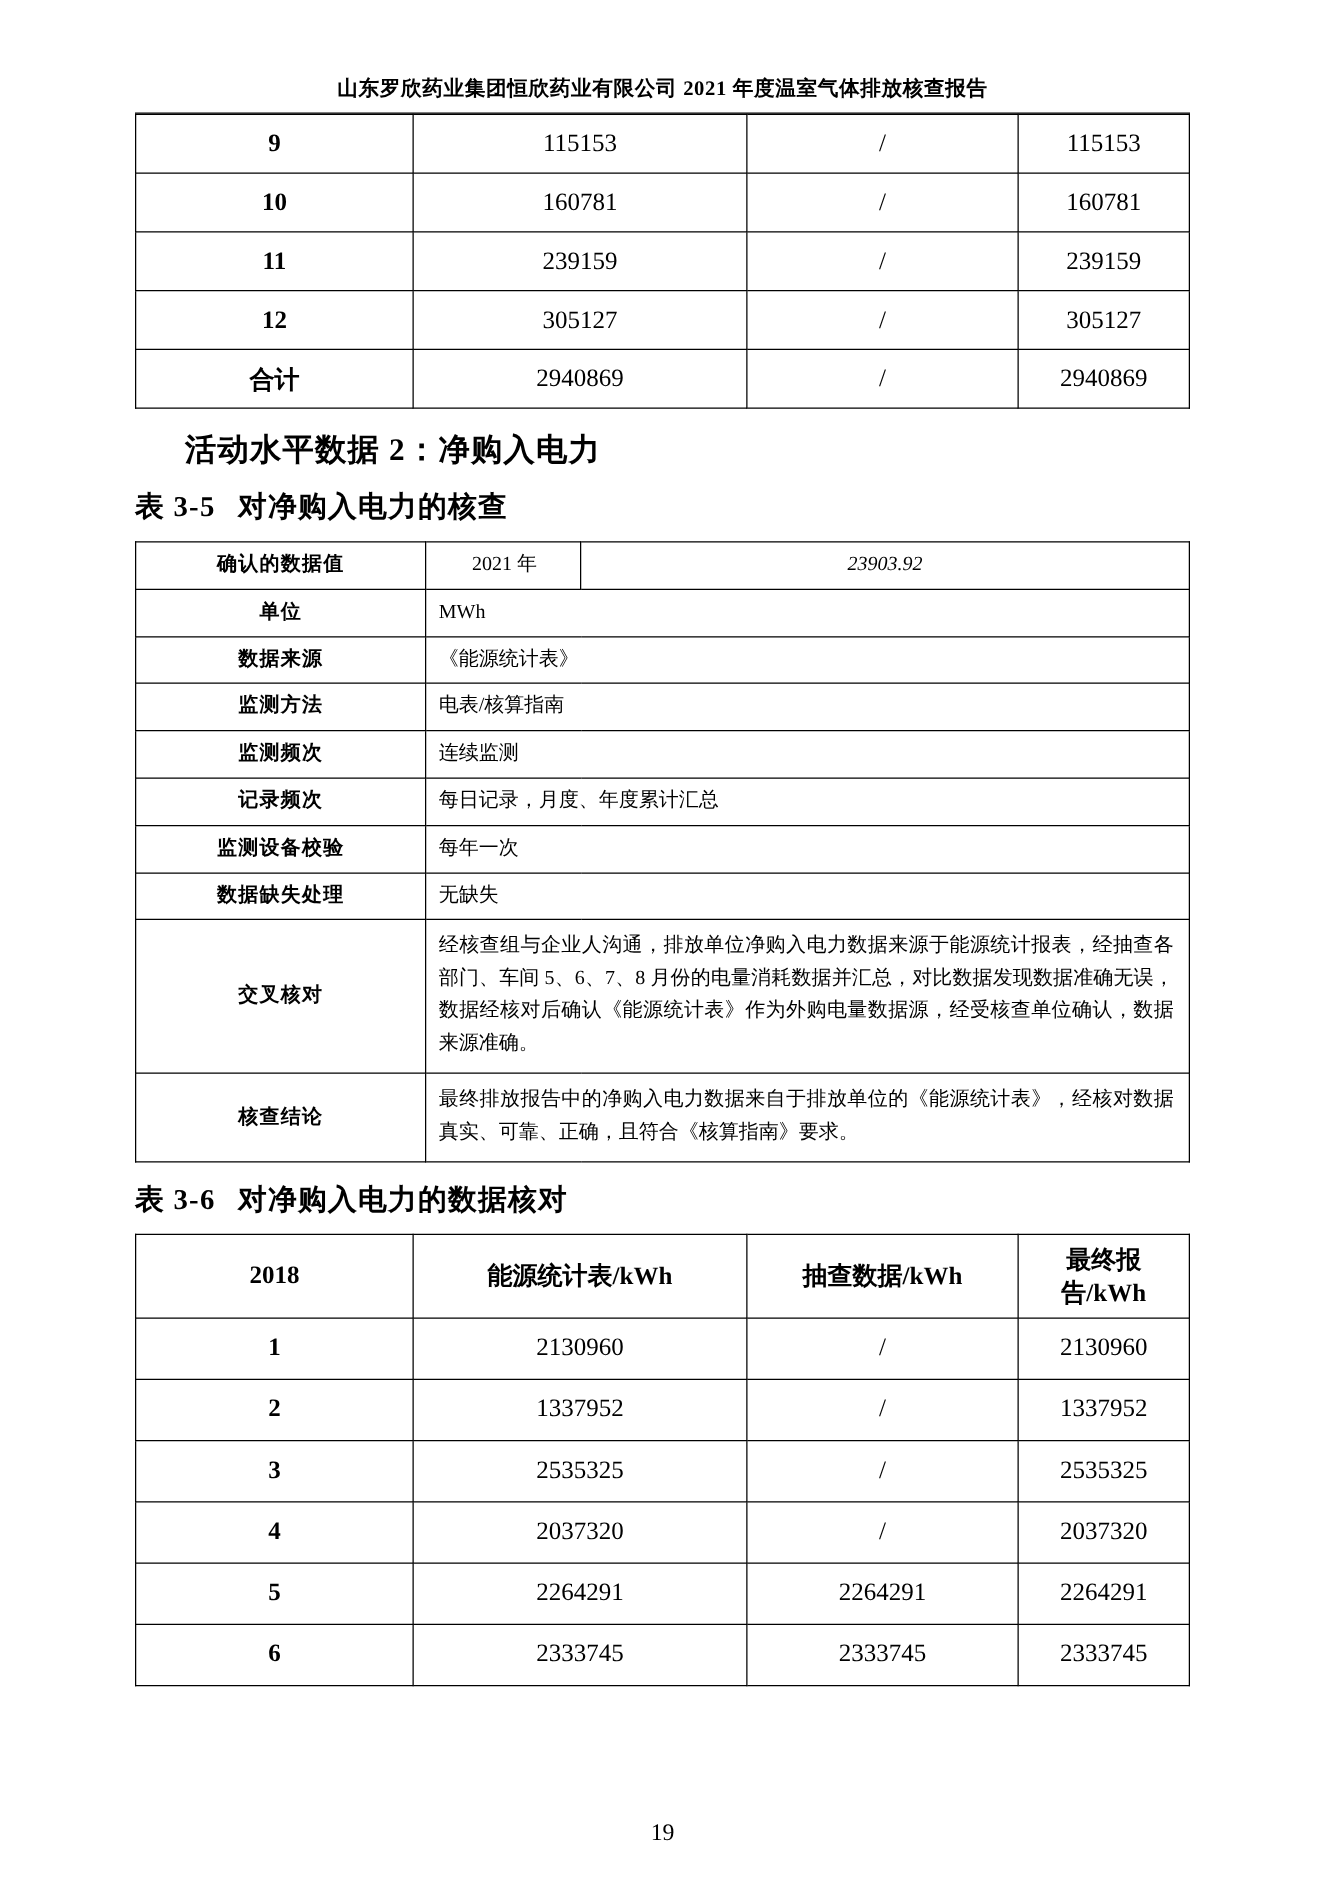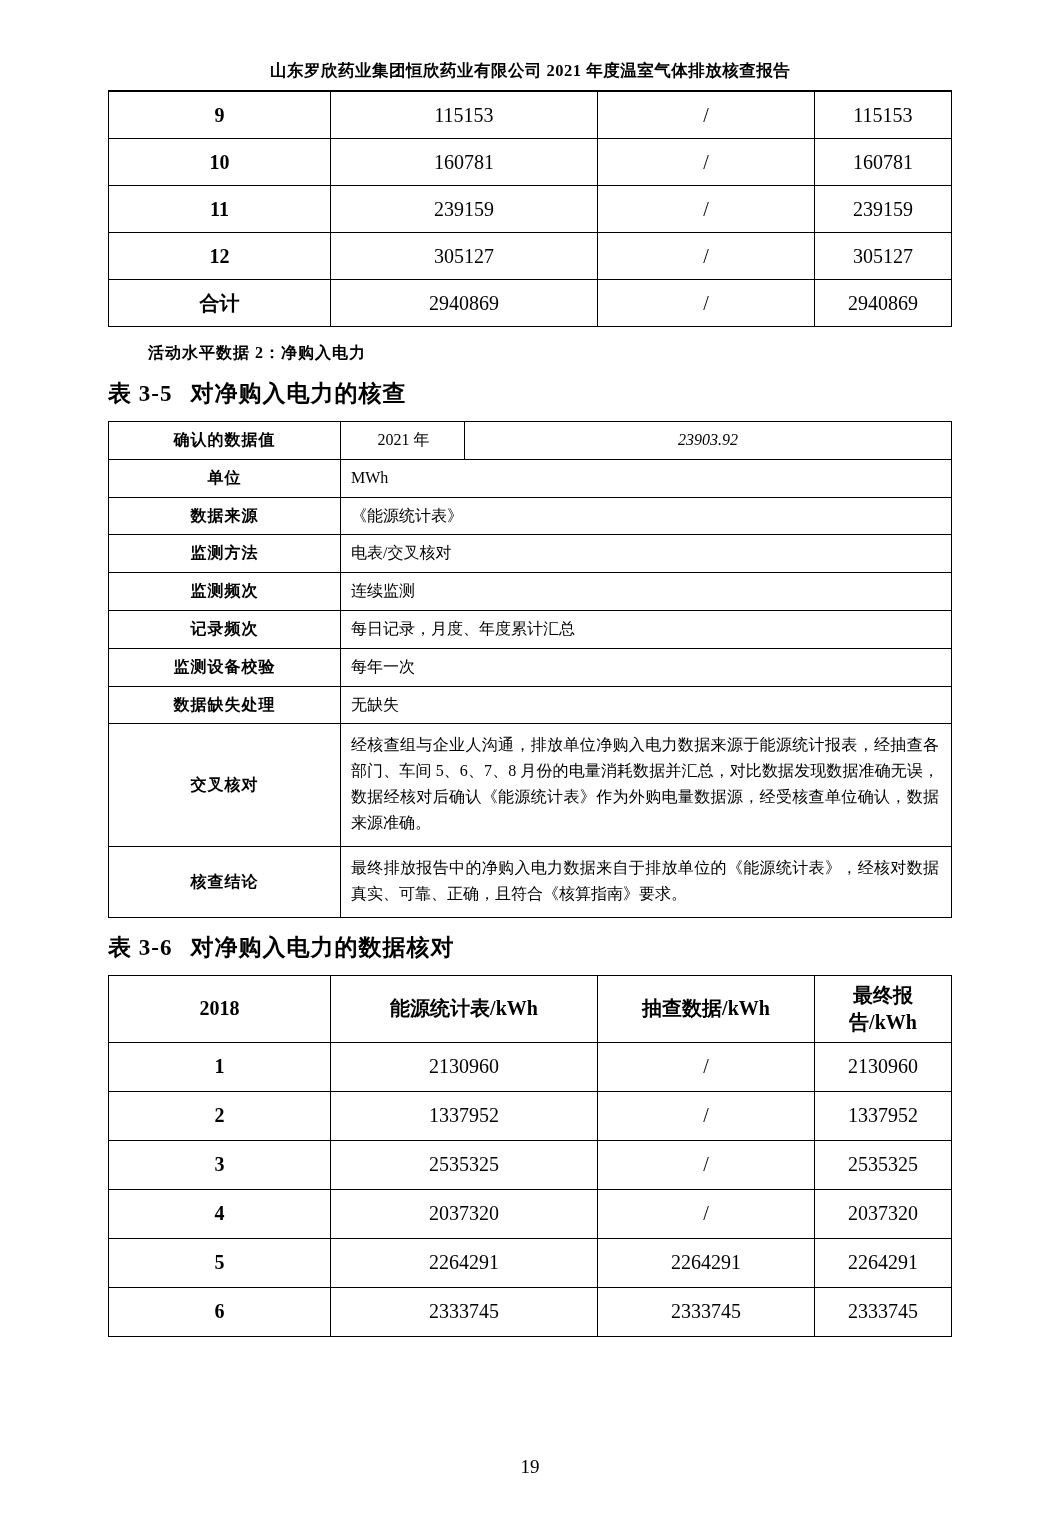--- a/index.html
+++ b/index.html
@@ -46,21 +46,21 @@
   
   .tbl-cont td {
     height: 34px;
     text-align: center;
     font-size: 20px;
   }
   .tbl-cont td.idx { font-weight: bold; }
 
   
   .sec-heading {
-    font-size: 16px;
+    font-size: 25px;
     font-weight: bold;
     margin: 16px 0 14px 40px;
     letter-spacing: 1px;
   }
   .tbl-title {
     font-size: 23px;
     font-weight: bold;
     margin: 14px 0 12px 0;
     letter-spacing: 1px;
   }
@@ -180,21 +180,21 @@
       <tr>
         <td class="label">单位</td>
         <td class="value" colspan="2">MWh</td>
       </tr>
       <tr>
         <td class="label">数据来源</td>
         <td class="value" colspan="2">《能源统计表》</td>
       </tr>
       <tr>
         <td class="label">监测方法</td>
-        <td class="value" colspan="2">电表/交叉核对</td>
+        <td class="value" colspan="2">电表/核算指南</td>
       </tr>
       <tr>
         <td class="label">监测频次</td>
         <td class="value" colspan="2">连续监测</td>
       </tr>
       <tr>
         <td class="label">记录频次</td>
         <td class="value" colspan="2">每日记录，月度、年度累计汇总</td>
       </tr>
       <tr>

